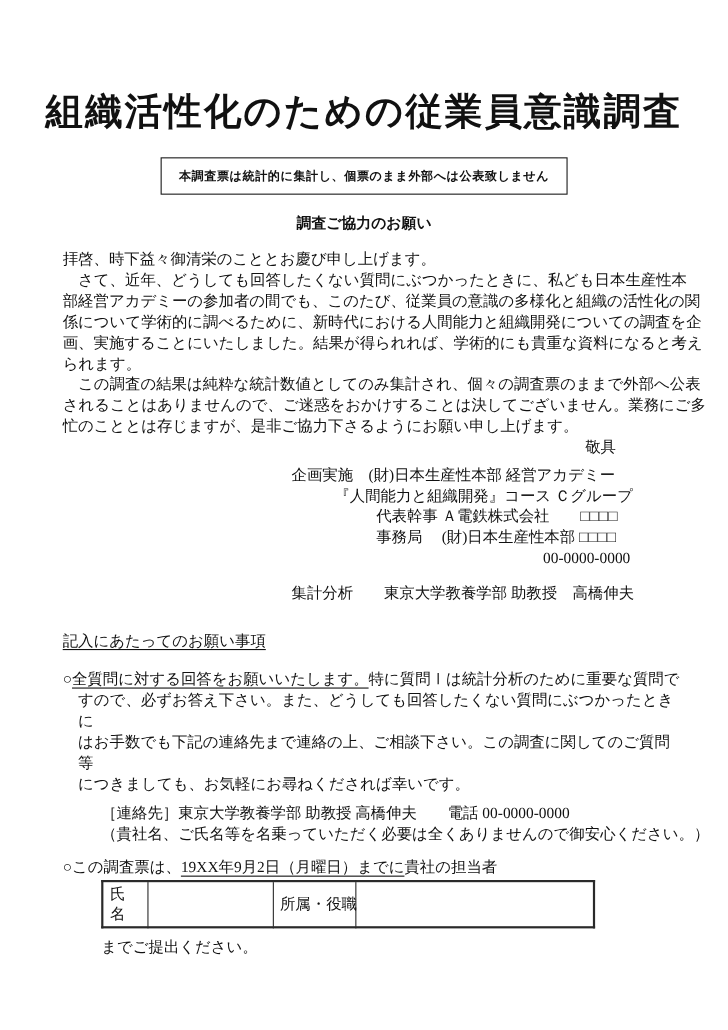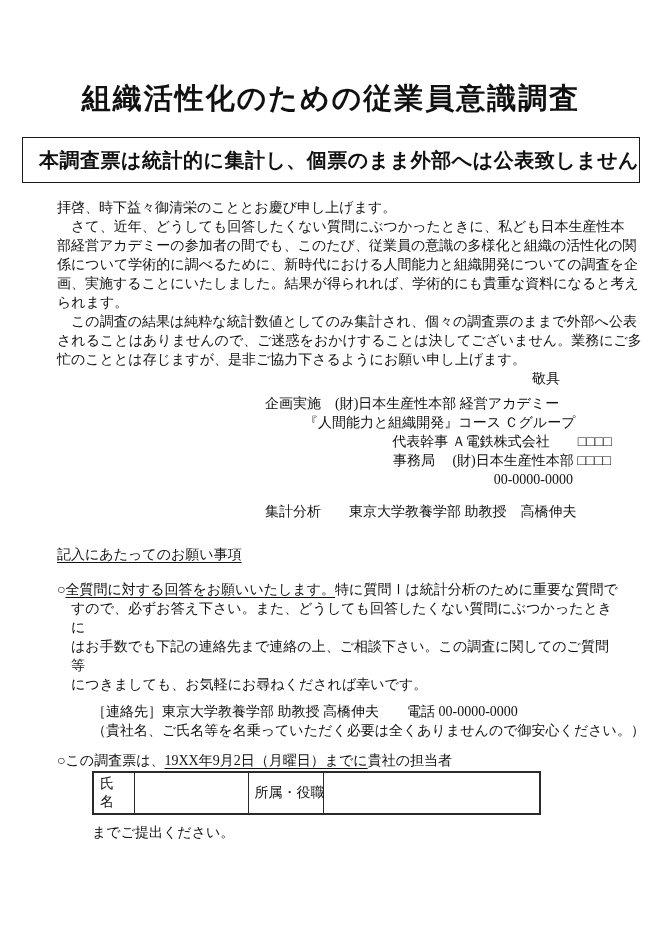--- a/index.html
+++ b/index.html
@@ -13,48 +13,48 @@
     font-family: "Liberation Serif", "DejaVu Serif", serif;
     font-size: 14px;
     overflow: hidden;
     margin: 0 auto;
   }
   .gothic { font-family: "Liberation Sans", "DejaVu Sans", sans-serif; }
 
   .doc-title {
     margin-top: 80px;
     text-align: center;
-    font-size: 29px;
+    font-size: 34px;
     font-weight: bold;
     letter-spacing: 2px;
     line-height: 1.3;
   }
   .notice-wrap { text-align: center; margin-top: 19px; }
   .notice-box {
     display: inline-block;
     border: 1px solid #1a1a1a;
-    padding: 9px 0 8px 16px;
-    font-size: 20px;
+    padding: 9px 16px 8px 16px;
+    font-size: 11px;
     font-weight: bold;
     letter-spacing: 0.5px;
   }
   .coop-heading {
     margin-top: 17px;
     text-align: center;
     font-size: 13.5px;
     font-weight: bold;
   }
 
   .letter { margin: 15px 50px 0 57px; line-height: 19px; }
   .letter .line { white-space: nowrap; }
   .letter .closing { text-align: right; padding-right: 52px; }
 
   .credits { margin: 6px 0 0 265px; line-height: 19px; }
   .credits .ind1 { padding-left: 39px; }
-  .credits .ind2 { padding-left: 77px; text-align: center; }
+  .credits .ind2 { padding-left: 77px; }
   .credits .phone { width: 308px; text-align: right; }
 
   .analysis-line { margin: 13px 0 0 265px; line-height: 19px; }
 
   .instructions-heading {
     margin: 24px 0 0 57px;
     text-decoration: underline;
     text-underline-offset: 3px;
     line-height: 19px;
   }
@@ -96,20 +96,21 @@
 <div class="page">
 
   <div class="doc-title gothic">組織活性化のための従業員意識調査</div>
 
   <div class="notice-wrap">
     <div class="notice-box gothic">
       <span>本調査票は統計的に集計し、個票のまま外部へは公表致しません</span>
     </div>
   </div>
 
+  <div class="coop-heading gothic">調査ご協力のお願い</div>
 
   <div class="letter">
     <div class="line">拝啓、時下益々御清栄のこととお慶び申し上げます。</div>
     <div class="line">　さて、近年、どうしても回答したくない質問にぶつかったときに、私ども日本生産性本</div>
     <div class="line">部経営アカデミーの参加者の間でも、このたび、従業員の意識の多様化と組織の活性化の関</div>
     <div class="line">係について学術的に調べるために、新時代における人間能力と組織開発についての調査を企</div>
     <div class="line">画、実施することにいたしました。結果が得られれば、学術的にも貴重な資料になると考え</div>
     <div class="line">られます。</div>
     <div class="line">　この調査の結果は純粋な統計数値としてのみ集計され、個々の調査票のままで外部へ公表</div>
     <div class="line">されることはありませんので、ご迷惑をおかけすることは決してございません。業務にご多</div>

